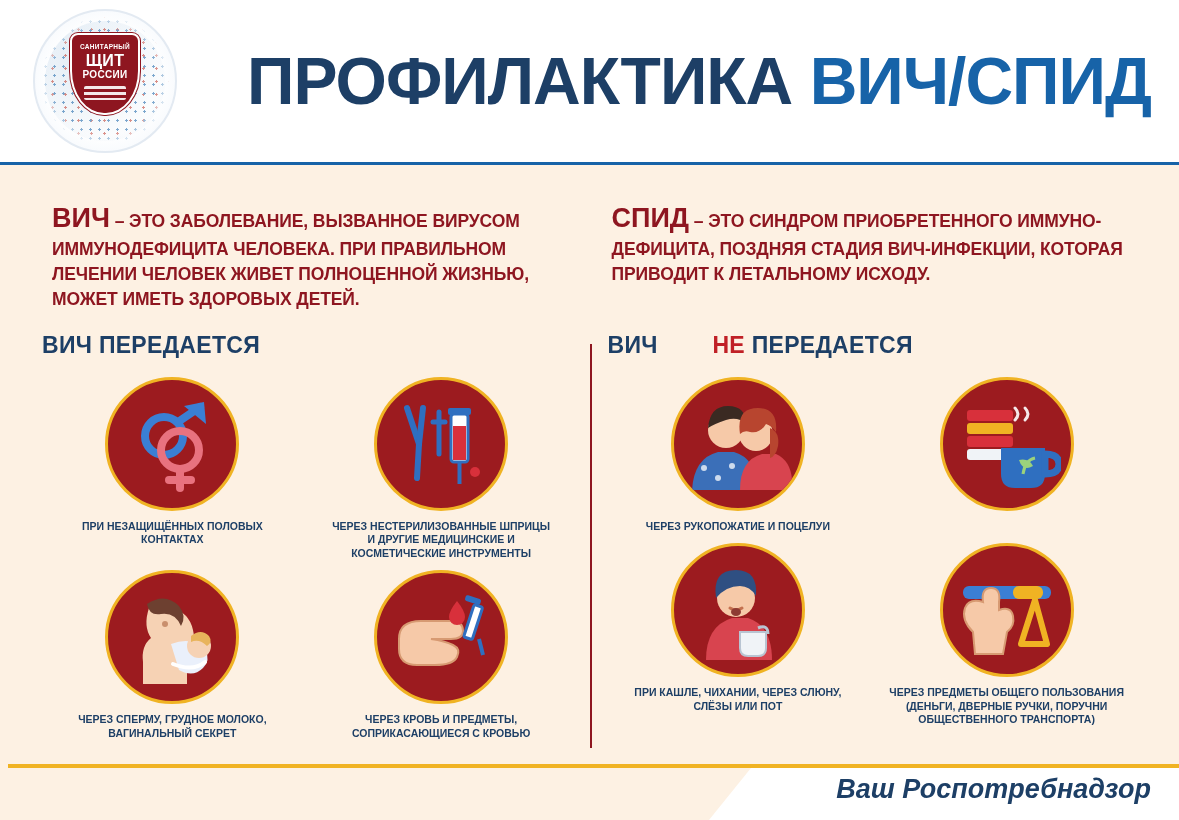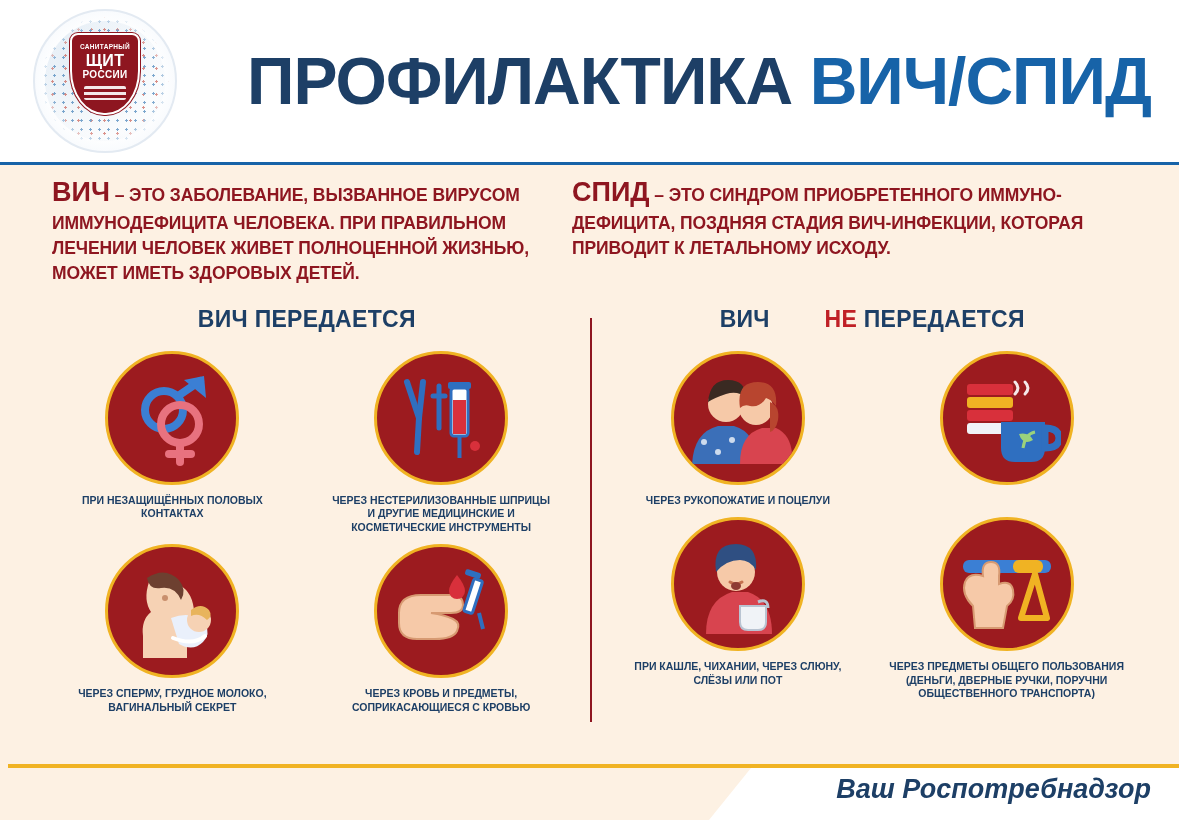--- a/index.html
+++ b/index.html
@@ -115,21 +115,22 @@
     letter-spacing: -1px;
     line-height: 1;
     white-space: nowrap;
   }
   .title .t-dark { color: #1d3f66; }
   .title .t-blue { color: #1763a8; }
 
   
   .intro {
     display: flex;
-    padding: 8px 28px 0 52px;
+    padding: 34px 28px 0 52px;
+    gap: 40px;
   }
   .intro-col { width: 520px; }
   .intro-col.right { width: 540px; }
   .intro-text {
     color: #8e1620;
     font-size: 17.5px;
     font-weight: bold;
     line-height: 1.42;
     letter-spacing: -0.1px;
     text-transform: uppercase;
@@ -153,21 +154,20 @@
   }
   .divider {
     position: absolute;
     left: 50%;
     top: 12px;
     bottom: -8px;
     width: 2px;
     background: #8e1620;
   }
   .col-head {
-    text-align: center;
     font-size: 23px;
     font-weight: bold;
     color: #1d3f66;
     letter-spacing: .3px;
     margin-bottom: 18px;
   }
   .col-head .no { color: #c02026; margin-left: 48px; }
 
   .grid {
     display: grid;

